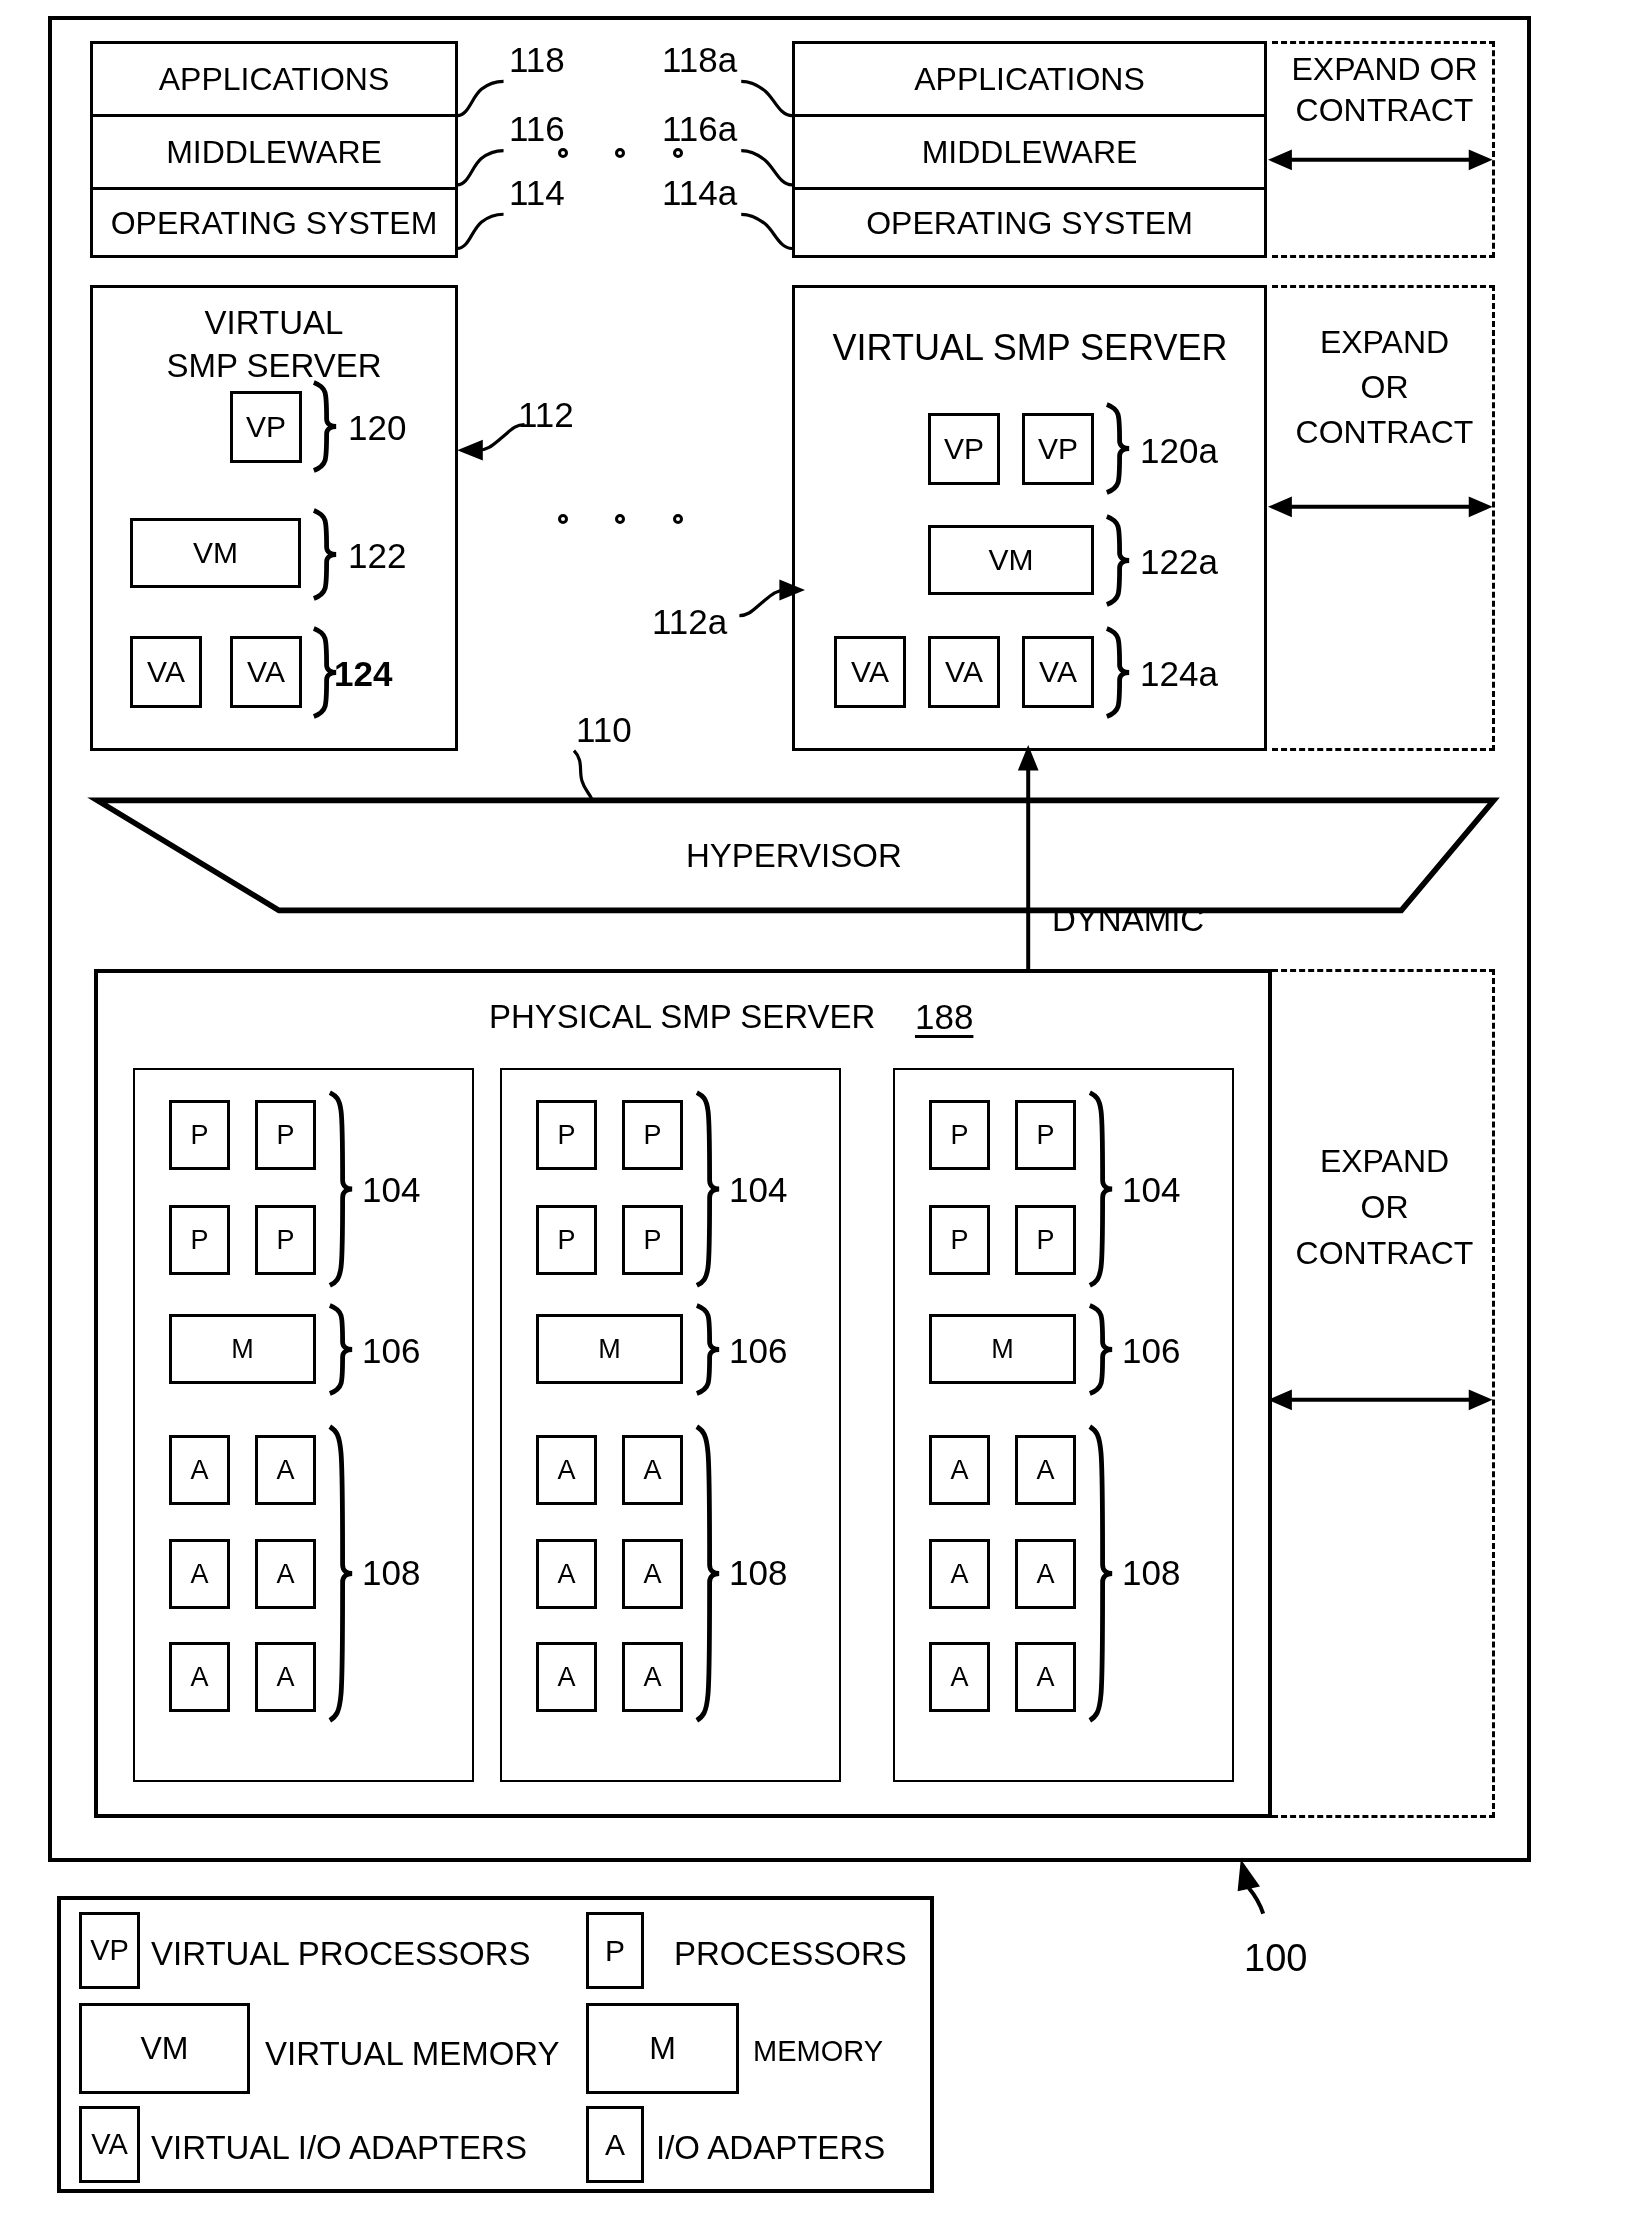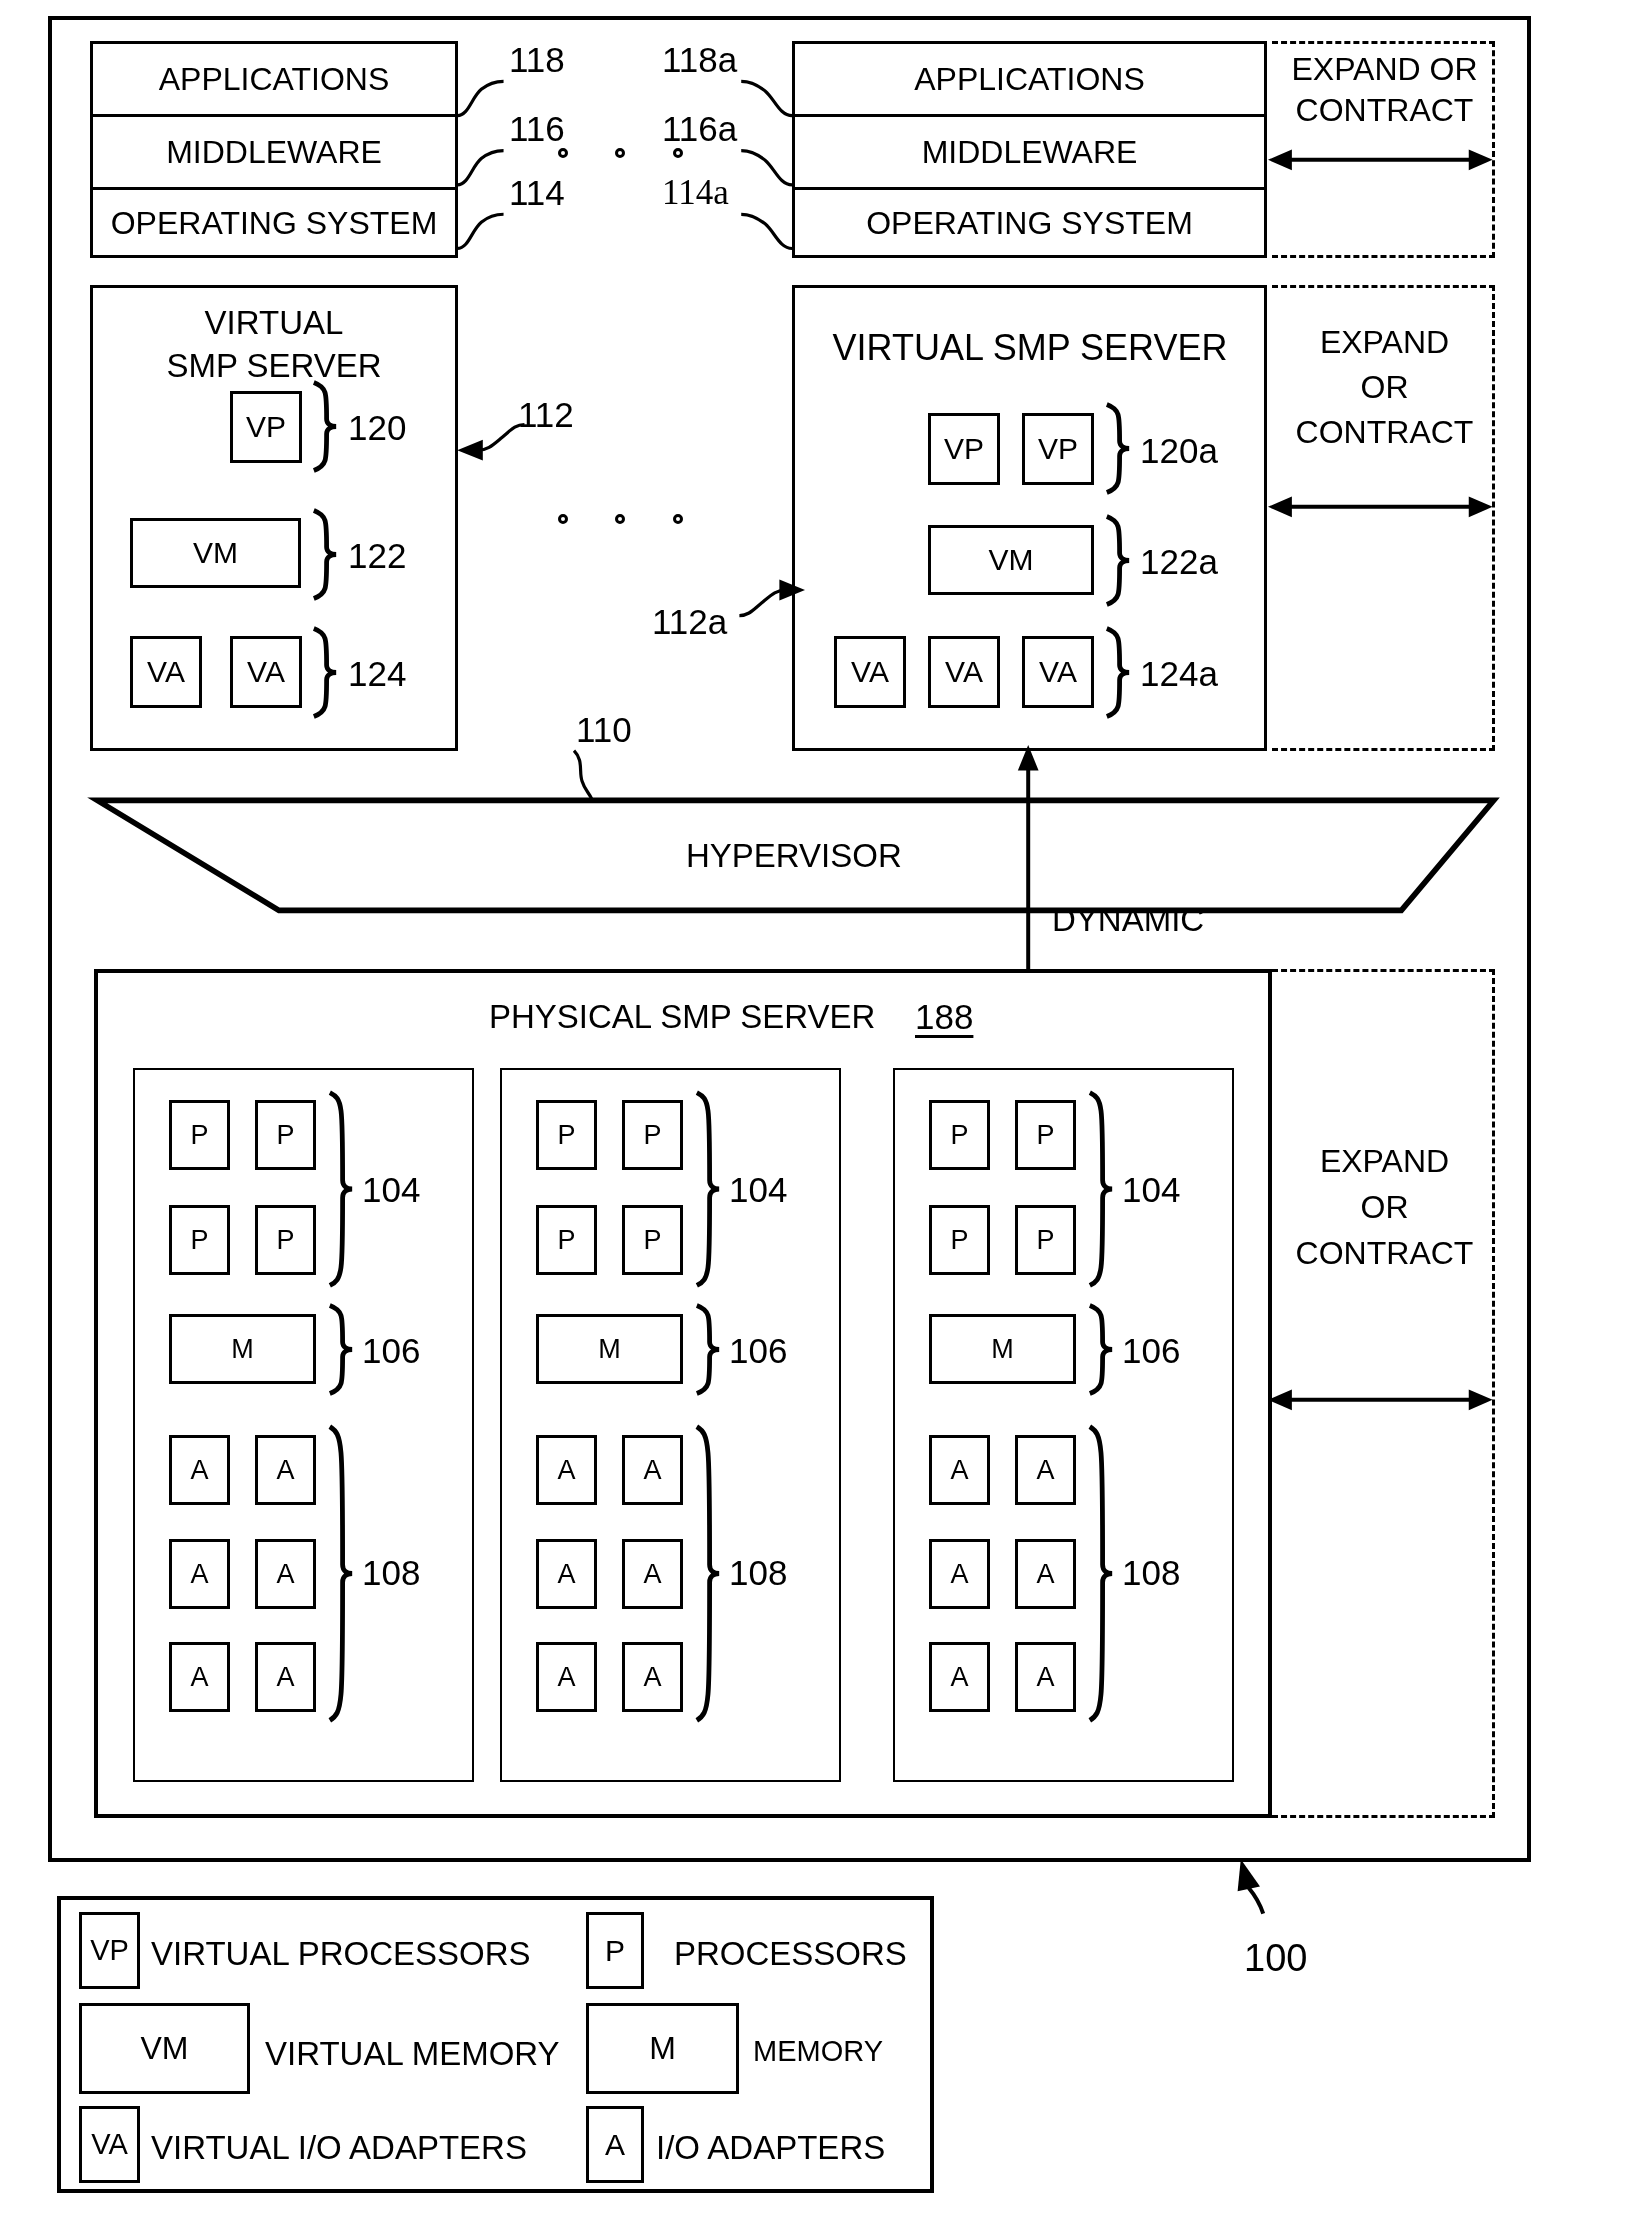--- a/index.html
+++ b/index.html
@@ -60,21 +60,21 @@
   <div class="stackrow" style="top:73px;height:73px;">
       <span>MIDDLEWARE</span>
     </div>
   <div class="stackrow last" style="top:145px;height:69px;">
       <span>OPERATING SYSTEM</span>
     </div>
 </div>
 
 <div class="num" style="left:662px;top:40px;">118a</div>
 <div class="num" style="left:662px;top:109px;">116a</div>
-<div class="num" style="left:662px;top:173px;font-family:Liberation Serif, serif;">114a</div>
+<div class="num" style="left:662px;top:173px;">114a</div>
 
 <svg style="left:741px;top:40px;width:88px;height:191px;" viewBox="0 0 110 240" width="88" height="191">
   <path d="M0,52 C12,52 20,56 30,64 C42,74 48,95 64,95" stroke="#000" stroke-width="4" fill="none"></path>
   <path d="M0,139 C12,139 20,143 30,151 C42,161 48,182 64,182" stroke="#000" stroke-width="4" fill="none"></path>
   <path d="M0,219 C12,219 20,223 30,231 C42,241 48,262 64,262" stroke="#000" stroke-width="4" fill="none"></path>
 </svg>
 
 <div class="ell" style="left:558px;top:148px;"></div>
 <div class="ell" style="left:615px;top:148px;"></div>
 <div class="ell" style="left:673px;top:148px;"></div>
@@ -106,21 +106,21 @@
 <svg style="left:309px;top:509px;width:40px;height:91px;" viewBox="0 0 50 114" width="40" height="91">
   <path d="M6,2 C22,8 22,14 22,48 C22,54 28,57 34,57 C28,57 22,60 22,66 C22,100 22,106 6,112" stroke="#000" stroke-width="6" fill="none"></path>
 </svg>
 <div class="num" style="left:348px;top:536px;">122</div>
 
 <div class="chip" style="left:130px;top:636px;width:72px;height:72px;">VA</div>
 <div class="chip" style="left:230px;top:636px;width:72px;height:72px;">VA</div>
 <svg style="left:309px;top:627px;width:40px;height:91px;" viewBox="0 0 50 114" width="40" height="91">
   <path d="M6,2 C22,8 22,14 22,48 C22,54 28,57 34,57 C28,57 22,60 22,66 C22,100 22,106 6,112" stroke="#000" stroke-width="6" fill="none"></path>
 </svg>
-<div class="num" style="left:348px;top:654px;">124</div>
+<div class="num" style="left:334px;top:654px;font-weight:bold;">124</div>
 
 <div class="num" style="left:518px;top:395px;">112</div>
 <svg style="left:454px;top:415px;width:88px;height:48px;" viewBox="0 0 110 60" width="88" height="48">
   <path d="M88,12 C76,12 70,20 60,28 C48,38 42,44 30,44" stroke="#000" stroke-width="4" fill="none"></path>
   <polygon points="4,44 36,31 36,57" fill="#000"></polygon>
 </svg>
 
 <div class="ell" style="left:558px;top:514px;"></div>
 <div class="ell" style="left:615px;top:514px;"></div>
 <div class="ell" style="left:673px;top:514px;"></div>

